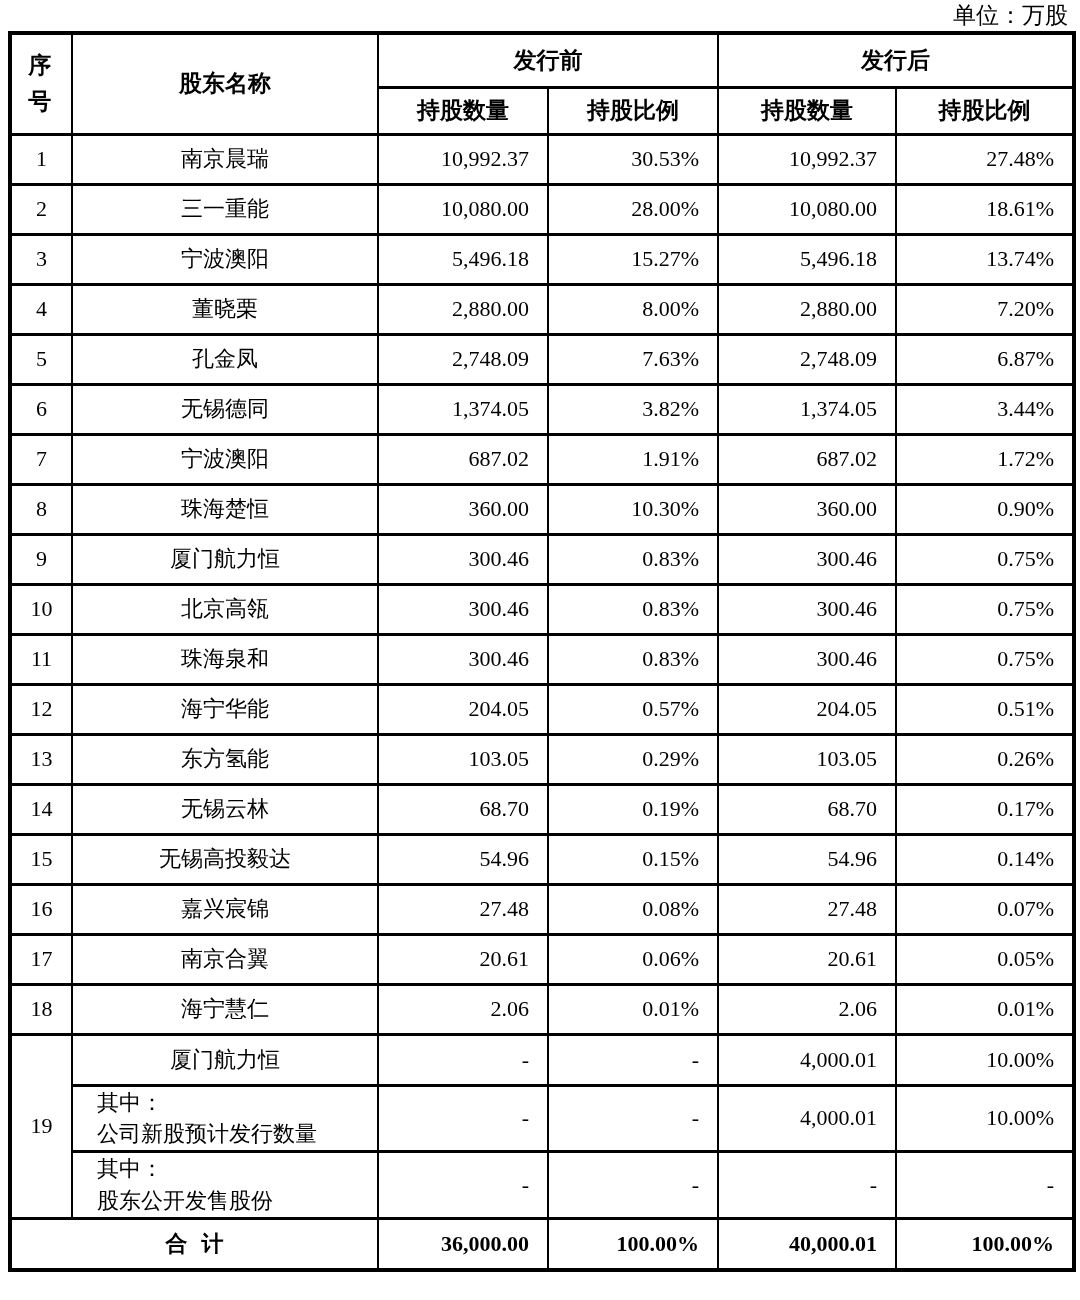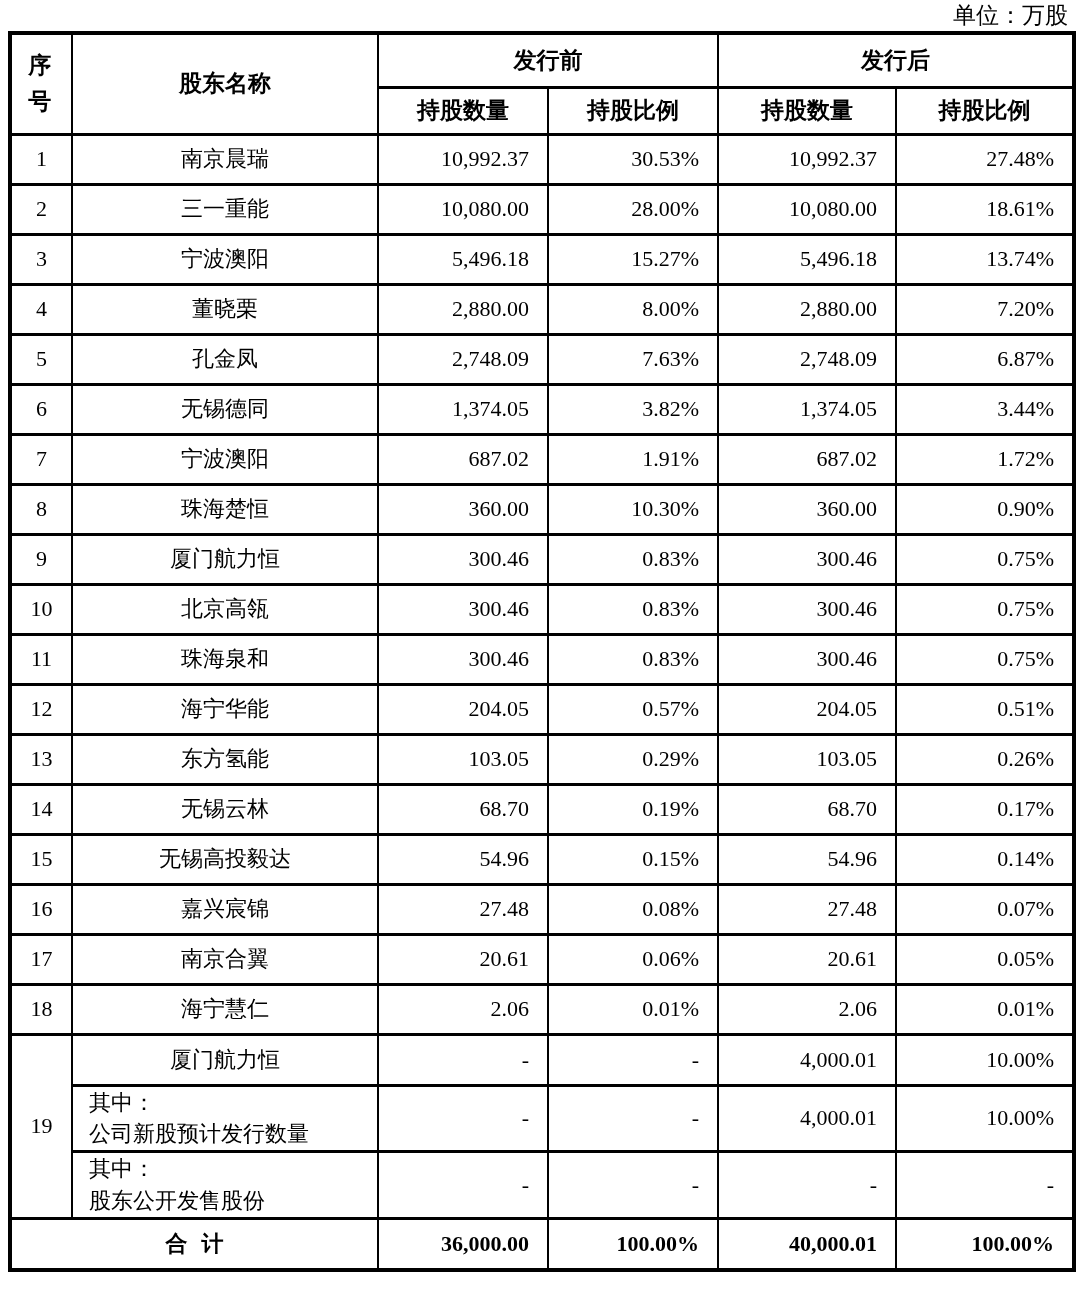--- a/index.html
+++ b/index.html
@@ -68,21 +68,21 @@
     line-height: 1.55;
     text-align: left;
   }
   .center { text-align: center; }
   .num {
     text-align: right;
     padding-right: 18px;
   }
   .name-left {
     text-align: left;
-    padding-left: 16px;
+    padding-left: 24px;
     line-height: 1.45;
   }
   .bold { font-weight: bold; }
   .total-label { letter-spacing: 14px; text-indent: 14px; text-align: center; }
 </style>
 </head>
 <body>
 
 <div class="page">
 

